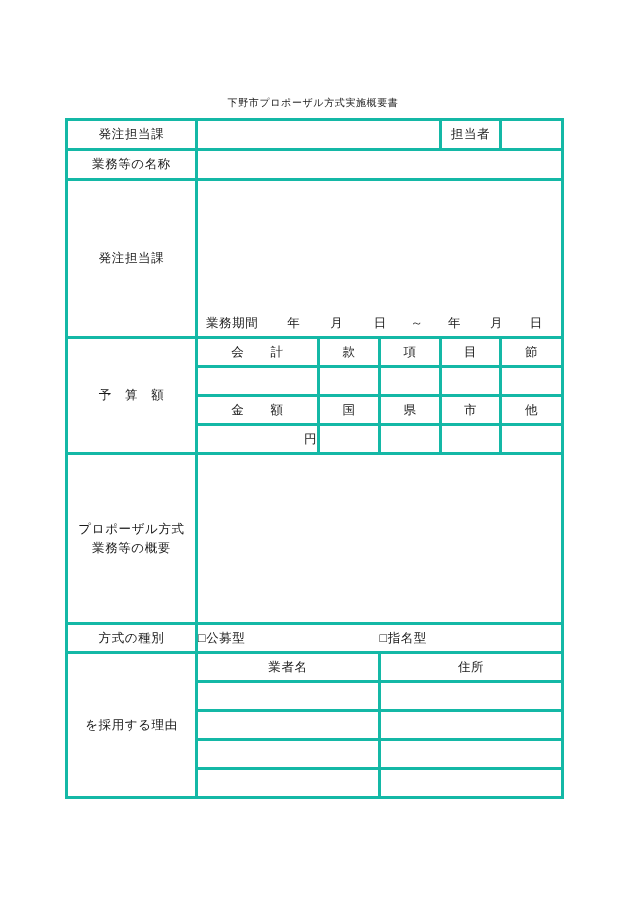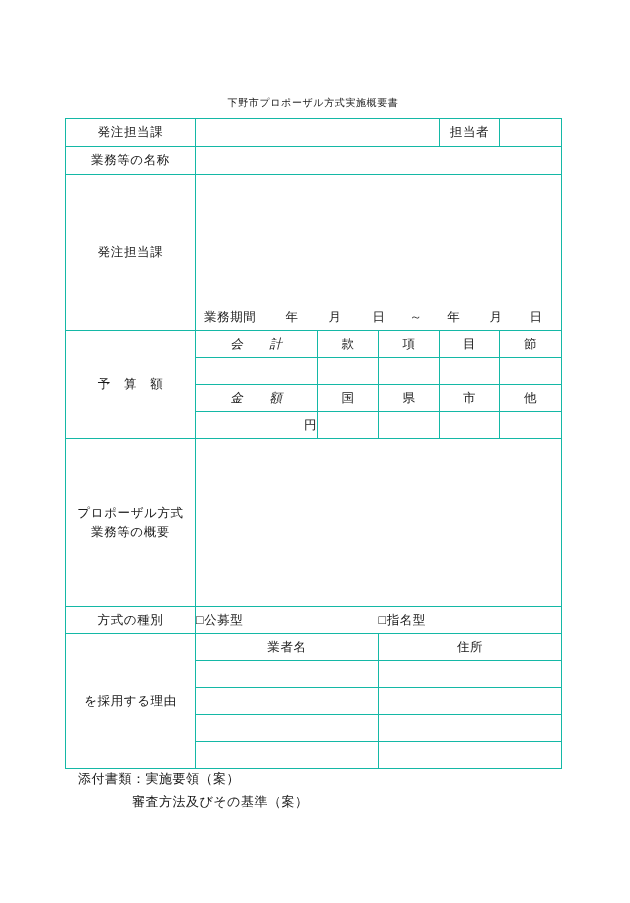--- a/index.html
+++ b/index.html
@@ -47,33 +47,33 @@
   .form-table {
     position: absolute;
     left: 65px;
     top: 118px;
     width: 496px;
     border-collapse: collapse;
     table-layout: fixed;
     font-size: 12.5px;
   }
   .form-table td {
-    border: 1px solid #14b8a6;
+    border: 3px solid #14b8a6;
     padding: 0;
     vertical-align: middle;
     text-align: center;
     line-height: 1.45;
     letter-spacing: 0.6px;
   }
   .label-cell {
     font-size: 12.5px;
     white-space: nowrap;
   }
   .blank { }
-  .spaced3 { letter-spacing: 10px; padding-left: 10px; font-style: italic; }
+  .spaced3 { letter-spacing: 10px; padding-left: 10px; }
 
   
   .box-outline {
     position: relative;
     vertical-align: top !important;
   }
   .period-line {
     position: absolute;
     left: 8px;
     right: 6px;
@@ -240,18 +240,14 @@
         <td class="blank" colspan="3"></td>
       </tr>
       <tr>
         <td class="blank" colspan="3" style="height:26px"></td>
         <td class="blank" colspan="3"></td>
       </tr>
 
     </tbody>
   </table>
 
-  <div class="attachments">
-    <div>添付書類：実施要領（案）</div>
-    <div class="attach-line2">審査方法及びその基準（案）</div>
-  </div>
 
 </div>
 
 </body></html>

